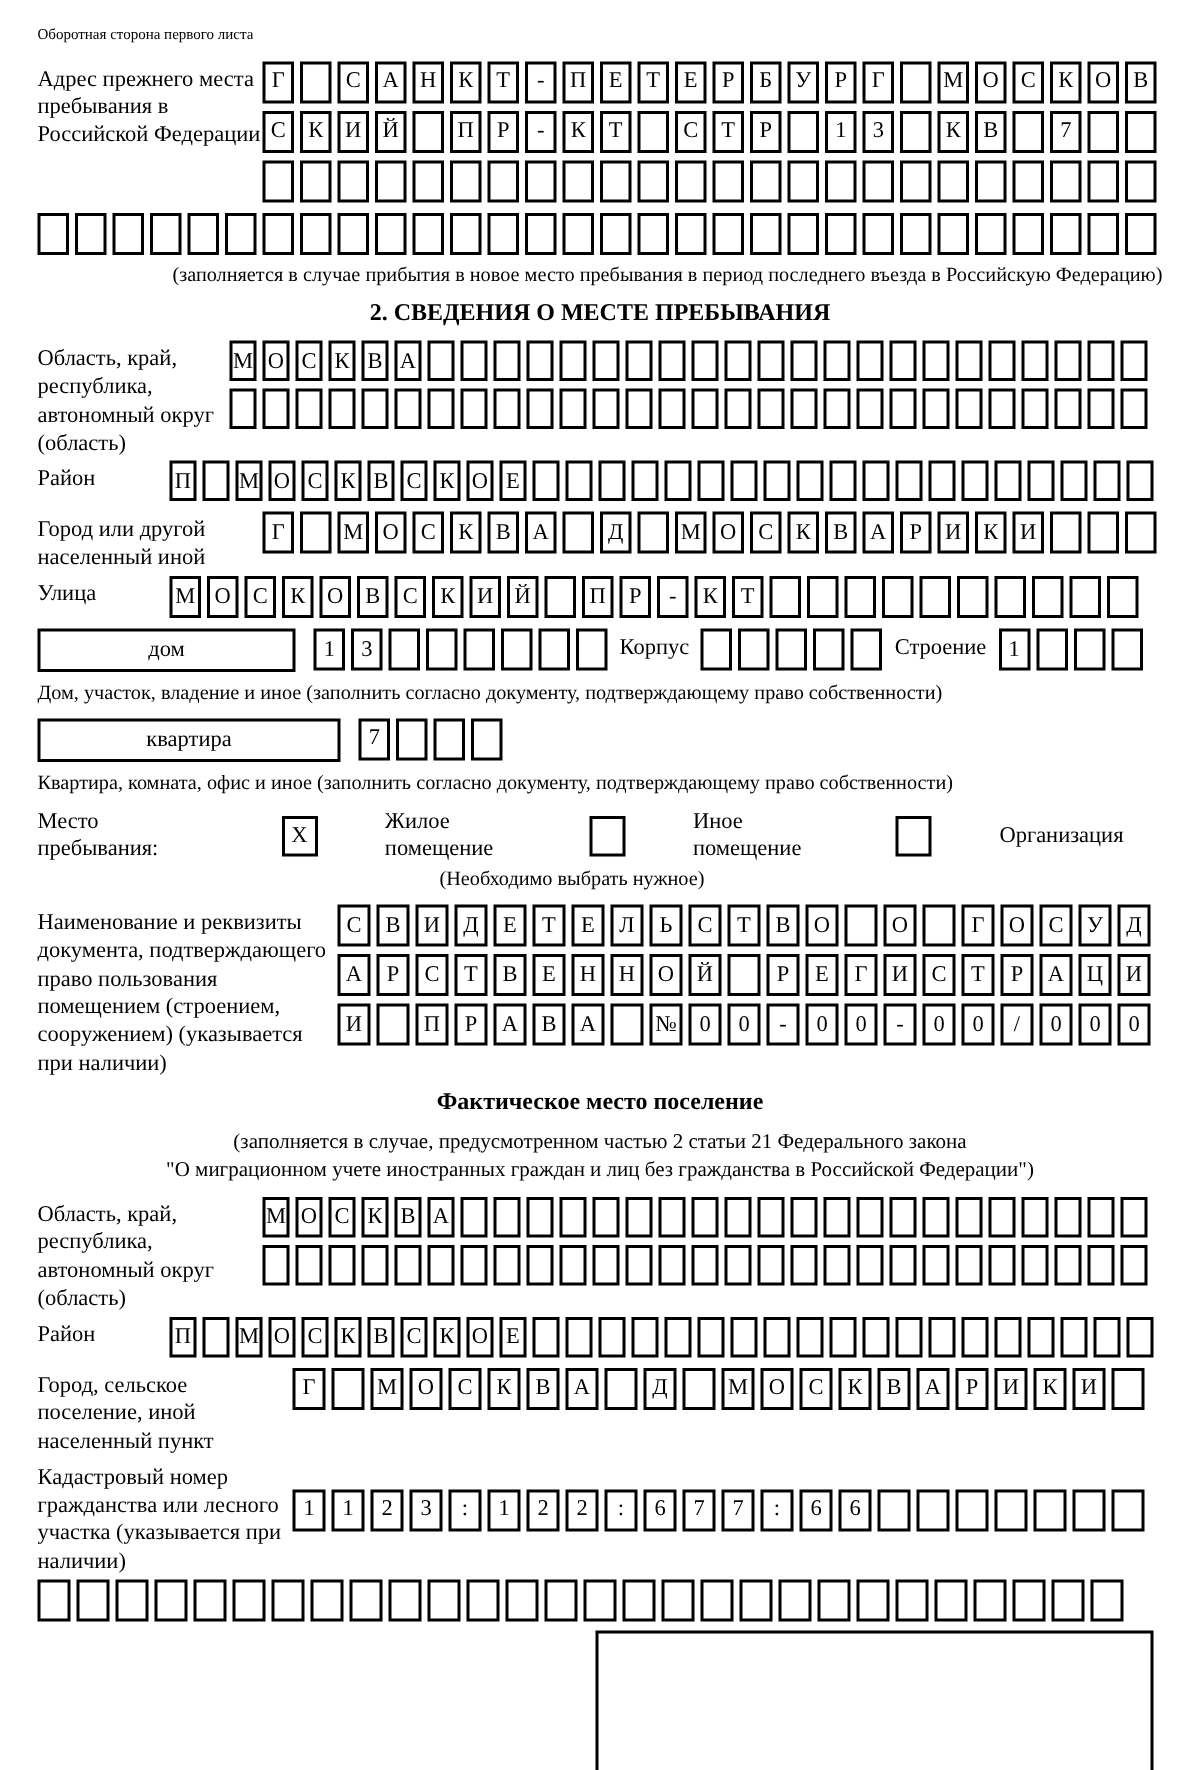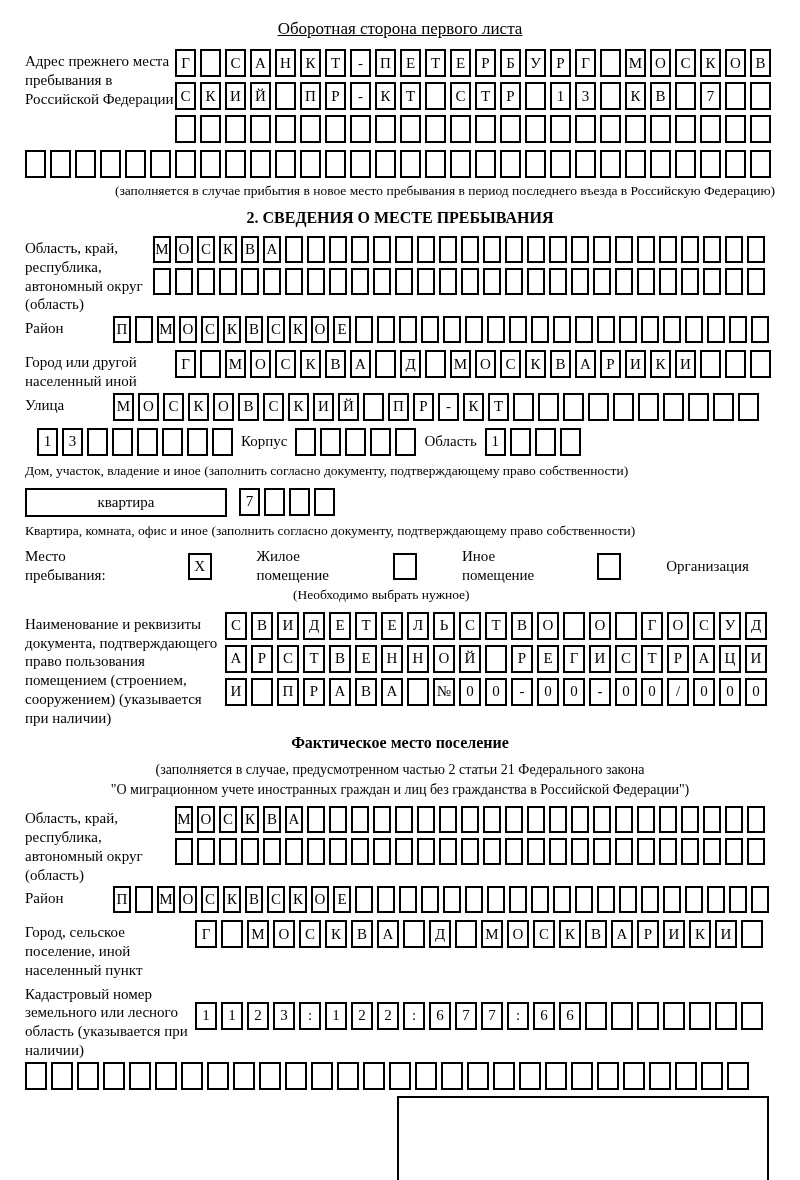--- a/index.html
+++ b/index.html
@@ -2,21 +2,21 @@
 <html lang="ru"><head>
 <meta charset="utf-8">
 <style>
   html,body{margin:0;padding:0;background:#fff;}
   body{
     width:800px;height:1180px;overflow:hidden;box-sizing:border-box;
     padding:14px 25px 10px 25px;
     font-family:"Liberation Serif","DejaVu Serif",serif;
     color:#000;font-size:15px;line-height:1.25;
   }
-  .hdr-note{text-align:center;font-size:17px;margin:4px 0 10px 0;text-decoration:underline;}
+  .hdr-note{text-align:left;font-size:10px;margin:4px 0 10px 0;}
   .frow{display:flex;align-items:flex-start;margin-bottom:2px;}
   .flabel{flex:0 0 auto;padding-top:3px;font-size:15px;}
   .w150{width:150px;} .w128{width:128px;} .w88{width:88px;} .w170{width:170px;} .w200{width:200px;}
   .rows{flex:1 1 auto;}
   .cells{display:flex;gap:4px;margin-bottom:5px;}
   .cell{
     flex:0 0 auto;height:24px;border:2px solid #000;
     display:flex;align-items:center;justify-content:center;
     font-size:15px;background:#fff;
   }
@@ -332,20 +332,21 @@
         <span class="cell">&nbsp;</span>
         <span class="cell">&nbsp;</span>
         <span class="cell">&nbsp;</span>
         <span class="cell">&nbsp;</span>
         <span class="cell">&nbsp;</span>
       </div>
   </div>
 </div>
 
 <div class="frow">
+  <div class="labelbox" style="width:168px;">дом</div>
   <div class="hgap12"></div>
   <div class="cells p25">
       <span class="cell">1</span>
       <span class="cell">3</span>
       <span class="cell">&nbsp;</span>
       <span class="cell">&nbsp;</span>
       <span class="cell">&nbsp;</span>
       <span class="cell">&nbsp;</span>
       <span class="cell">&nbsp;</span>
       <span class="cell">&nbsp;</span>
@@ -354,21 +355,21 @@
   <div class="inline-label">Корпус</div>
   <div class="hgap8"></div>
   <div class="cells p25">
       <span class="cell">&nbsp;</span>
       <span class="cell">&nbsp;</span>
       <span class="cell">&nbsp;</span>
       <span class="cell">&nbsp;</span>
       <span class="cell">&nbsp;</span>
     </div>
   <div class="hgap8"></div>
-  <div class="inline-label">Область</div>
+  <div class="inline-label">Строение</div>
   <div class="hgap8"></div>
   <div class="cells p25">
       <span class="cell">1</span>
       <span class="cell">&nbsp;</span>
       <span class="cell">&nbsp;</span>
       <span class="cell">&nbsp;</span>
     </div>
 </div>
 <div class="note">Дом, участок, владение и иное (заполнить согласно документу, подтверждающему право собственности)</div>
 
@@ -601,21 +602,21 @@
         <span class="cell">Р</span>
         <span class="cell">И</span>
         <span class="cell">К</span>
         <span class="cell">И</span>
         <span class="cell">&nbsp;</span>
       </div>
   </div>
 </div>
 
 <div class="frow">
-  <div class="flabel w170">Кадастровый номер земельного или лесного область (указывается при наличии)</div>
+  <div class="flabel w170">Кадастровый номер гражданства или лесного участка (указывается при наличии)</div>
   <div class="rows mt20">
     <div class="cells p26">
         <span class="cell">1</span>
         <span class="cell">1</span>
         <span class="cell">2</span>
         <span class="cell">3</span>
         <span class="cell">:</span>
         <span class="cell">1</span>
         <span class="cell">2</span>
         <span class="cell">2</span>

